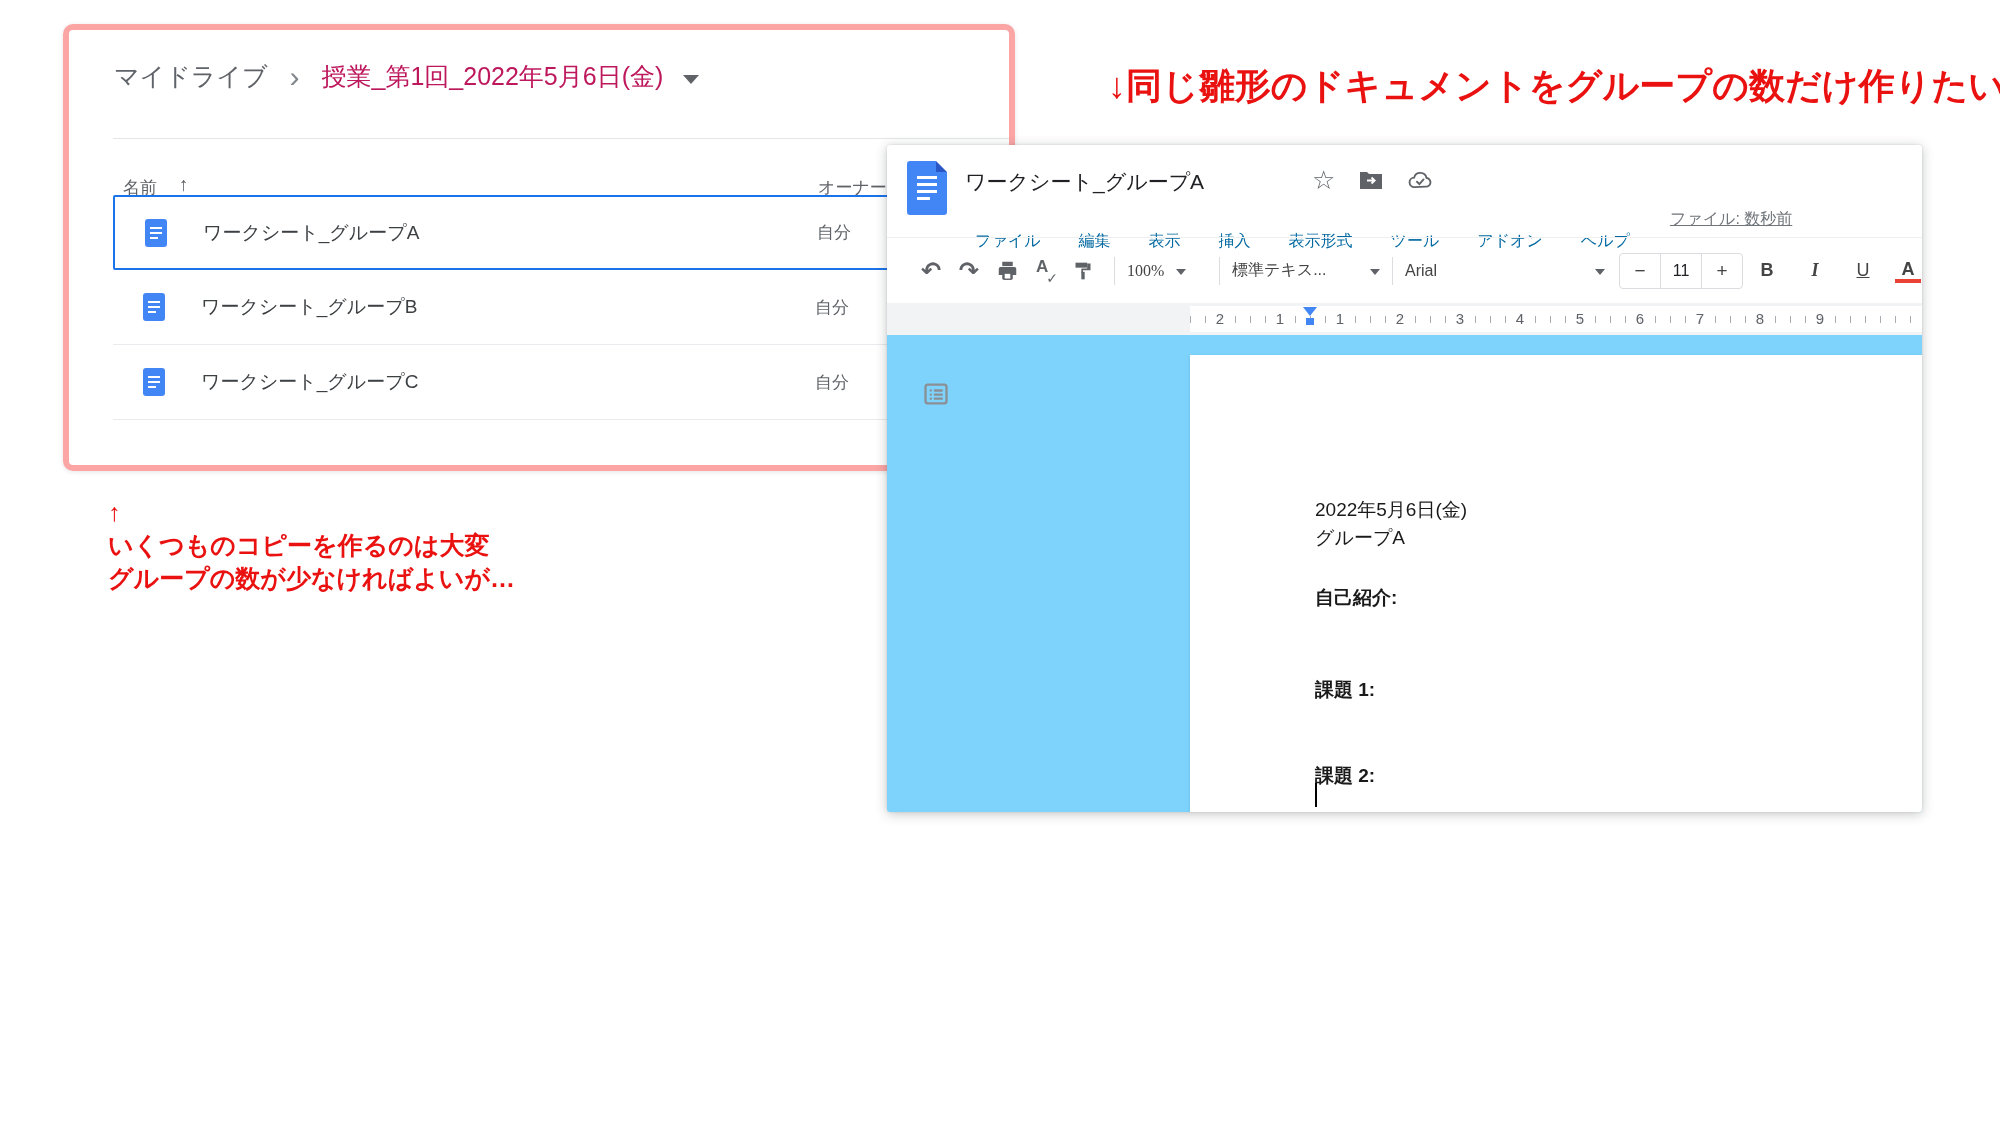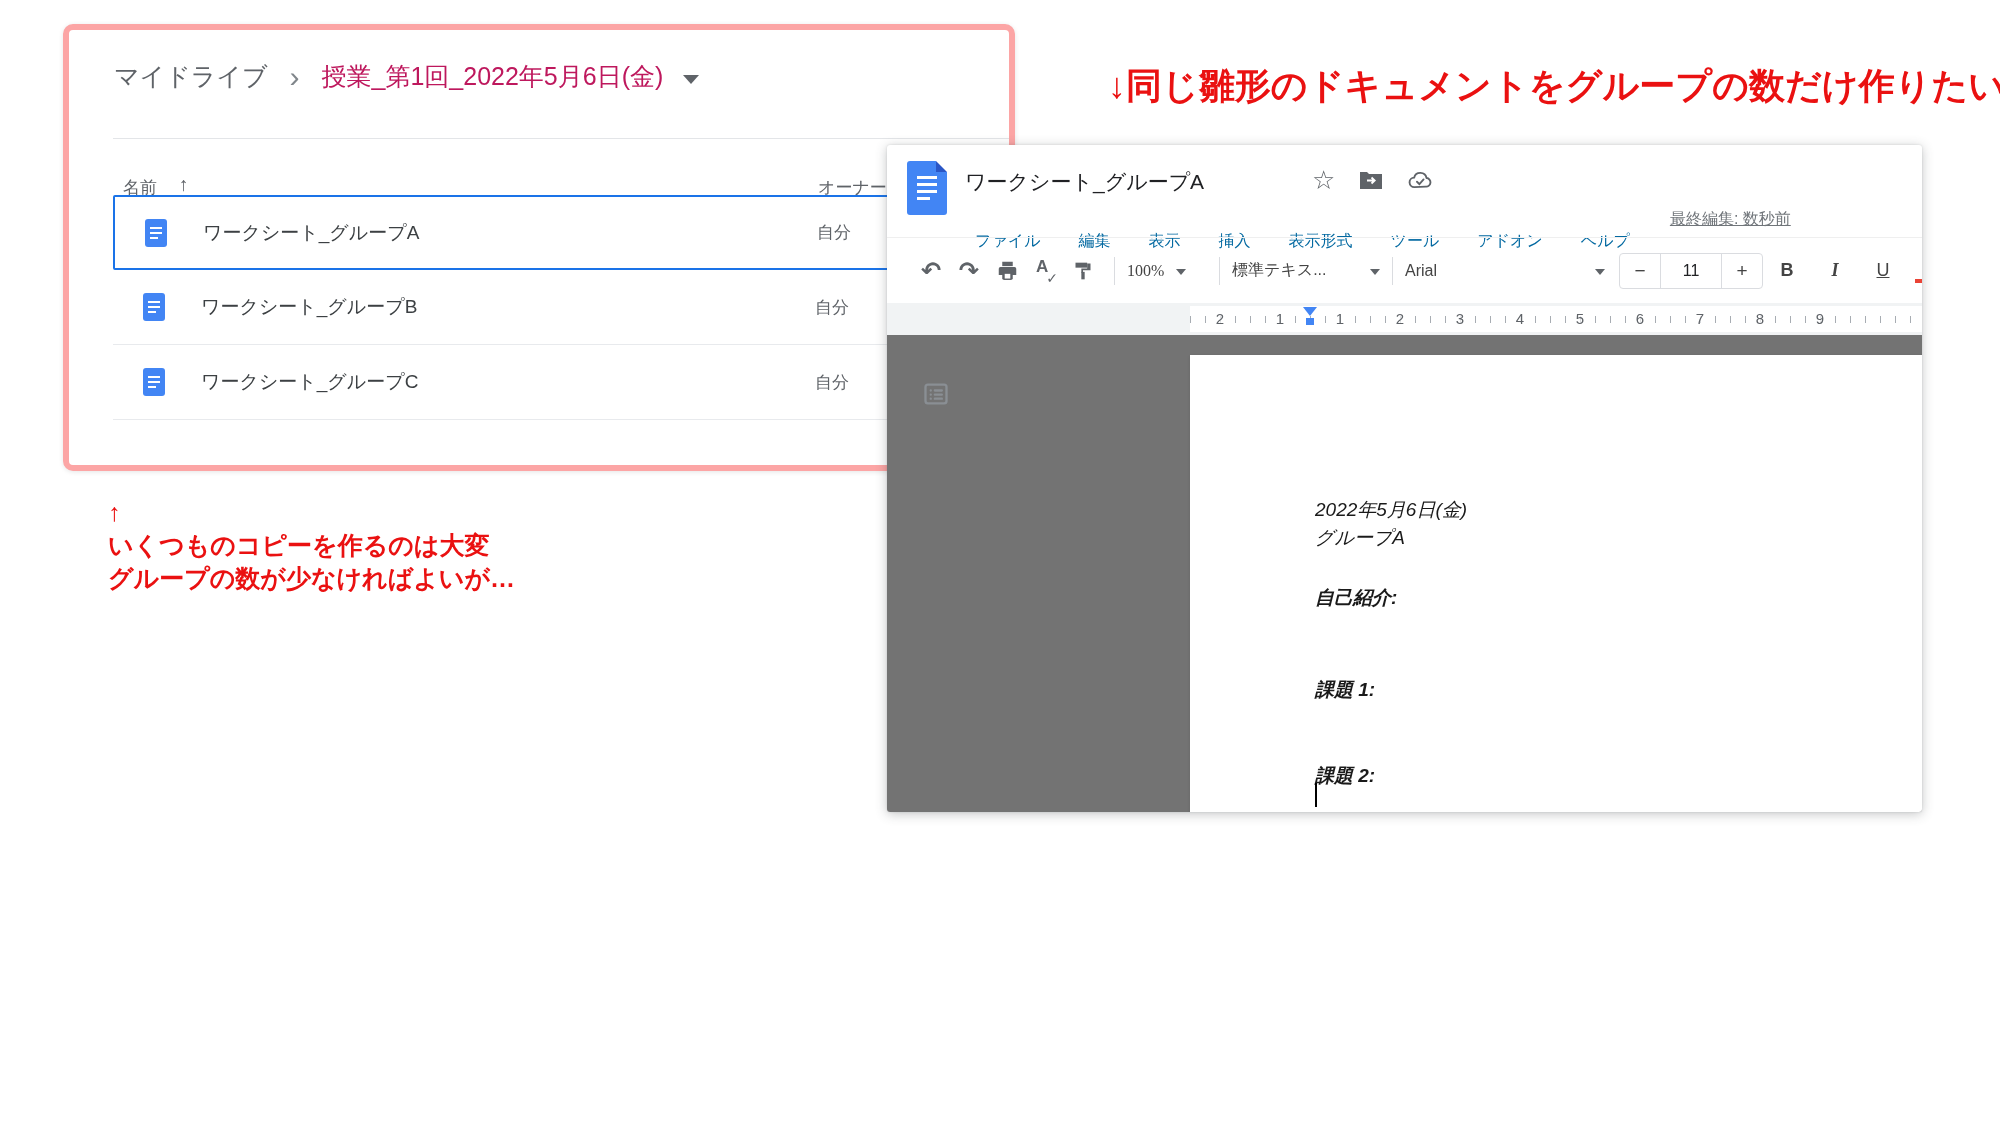--- a/index.html
+++ b/index.html
@@ -66,42 +66,42 @@
   .tb-sep{width:1px;height:28px;background:#dadce0;margin:0 12px;flex:0 0 auto;}
   .tb-drop{display:flex;align-items:center;font-size:16px;color:#444;cursor:pointer;flex:0 0 auto;}
   .tb-drop .caret-sm{width:0;height:0;border-left:5px solid transparent;border-right:5px solid transparent;
                      border-top:6px solid #5f6368;margin-left:12px;margin-top:2px;}
   .tb-zoom{width:80px;font-family:Liberation Serif, serif;}
   .tb-style{width:148px;justify-content:space-between;}
   .tb-font{width:200px;justify-content:space-between;}
   .tb-size-box{display:flex;align-items:center;height:36px;border:1px solid #dadce0;border-radius:4px;
                margin-left:14px;box-sizing:border-box;flex:0 0 auto;}
   .sz-btn{width:40px;text-align:center;font-size:19px;color:#444;cursor:pointer;}
-  .sz-val{width:62px;height:100%;line-height:34px;text-align:center;font-size:16px;color:#202124;
+  .sz-val{width:42px;height:100%;line-height:34px;text-align:center;font-size:16px;color:#202124;
           border-left:1px solid #dadce0;border-right:1px solid #dadce0;box-sizing:border-box;}
   .fmt-btn{width:48px;text-align:center;font-size:18px;color:#444;cursor:pointer;flex:0 0 auto;}
   .fmt-b{font-weight:bold;}
   .fmt-i{font-style:italic;font-family:"Liberation Serif","DejaVu Serif",serif;font-weight:bold;}
   .fmt-u{text-decoration:underline;}
   .fmt-a{font-weight:bold;border-bottom:4px solid #ea4335;line-height:20px;margin-left:8px;width:26px;}
 
   .ruler{position:absolute;left:0;top:158px;width:100%;height:32px;background:#f1f3f4;}
   .ruler-band{position:absolute;left:303px;right:0;top:3px;height:26px;background:#fff;}
   .ruler-ticks{position:absolute;left:0;right:0;top:10px;height:7px;
                background:repeating-linear-gradient(to right,#a8adb3 0 1px,transparent 1px 15px);}
   .ruler-nums{position:absolute;left:0;top:0;height:100%;display:flex;}
   .rnum-group{display:flex;}
   .rn{width:60px;text-align:center;line-height:26px;font-size:15px;color:#5f6368;
       text-shadow:0 0 3px #fff,0 0 3px #fff,0 0 3px #fff;}
   .ruler-marker{position:absolute;left:416px;top:4px;width:14px;height:24px;cursor:pointer;}
   .ruler-marker .m-tri{position:absolute;left:0;top:0;width:0;height:0;
       border-left:7px solid transparent;border-right:7px solid transparent;border-top:9px solid #4285f4;}
   .ruler-marker .m-rect{position:absolute;left:3px;top:11px;width:8px;height:7px;background:#4285f4;}
 
-  .canvas{position:absolute;left:0;top:190px;right:0;bottom:0;background:#737373;font-style:italic;}
+  .canvas{position:absolute;left:0;top:190px;right:0;bottom:0;background:#7dd3fc;}
   .outline-toggle{position:absolute;left:34px;top:45px;cursor:pointer;}
   .page{position:absolute;left:303px;top:20px;width:800px;height:700px;background:#fff;
         box-shadow:0 1px 3px rgba(0,0,0,0.12);cursor:text;}
   .dline{position:absolute;left:125px;font-size:19px;color:#1a1a1a;white-space:nowrap;}
   .d-bold{font-weight:bold;}
   .d-date{top:142px;}
   .d-group{top:170px;}
   .d-sec1{top:230px;}
   .d-sec2{top:322px;}
   .d-sec3{top:408px;}
@@ -191,21 +191,21 @@
 
       <span class="menu-item">ファイル</span>
           <span class="menu-item">編集</span>
           <span class="menu-item">表示</span>
           <span class="menu-item">挿入</span>
           <span class="menu-item">表示形式</span>
           <span class="menu-item">ツール</span>
           <span class="menu-item">アドオン</span>
           <span class="menu-item">ヘルプ</span>
         </div>
-      <span class="last-edit">最終編集: 数秒前</span>
+      <span class="last-edit">ファイル: 数秒前</span>
     </div>
 
     <div class="toolbar">
       <span class="tbi">
         <span class="arrow-glyph">↶</span>
         </span>
       <span class="tbi">
         <span class="arrow-glyph">↷</span>
         </span>
       <span class="tbi">

